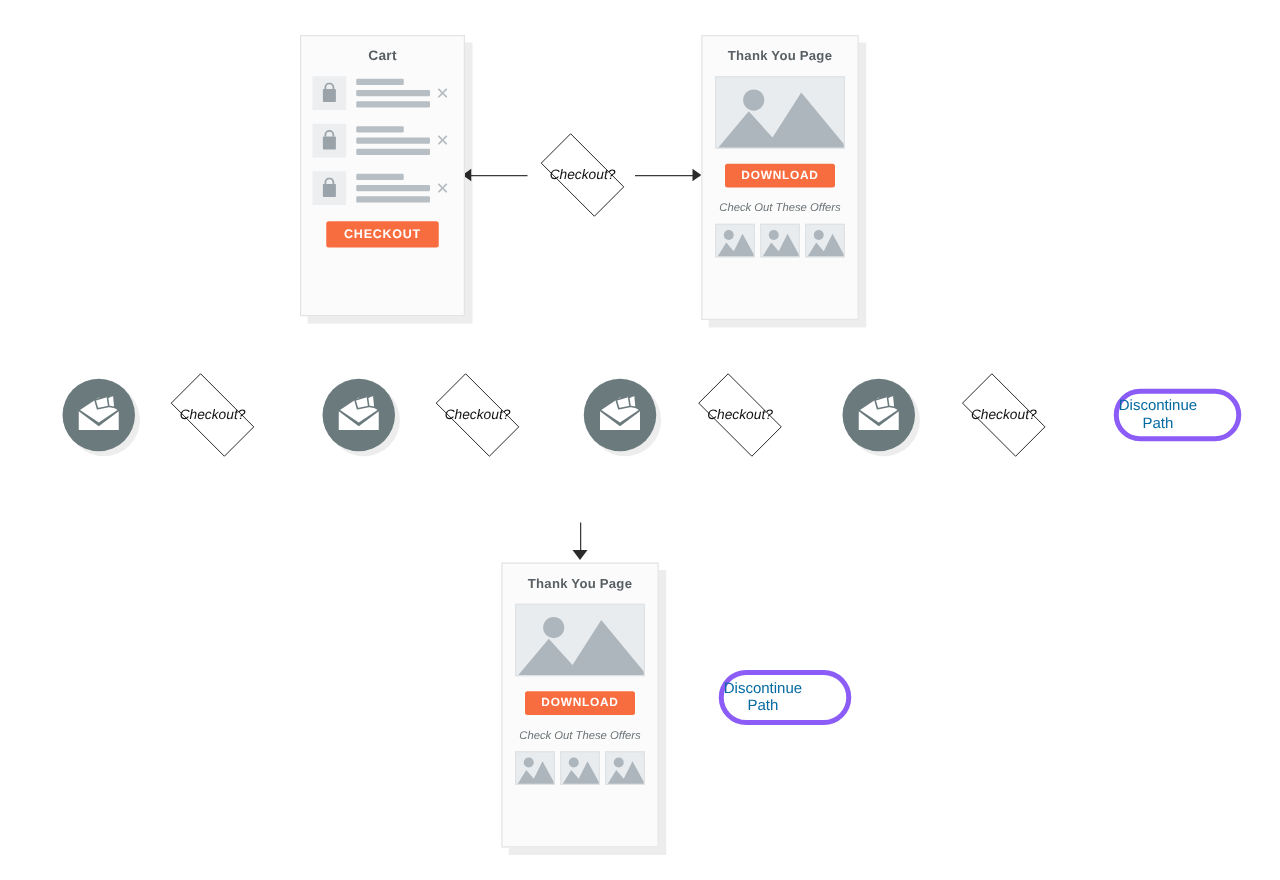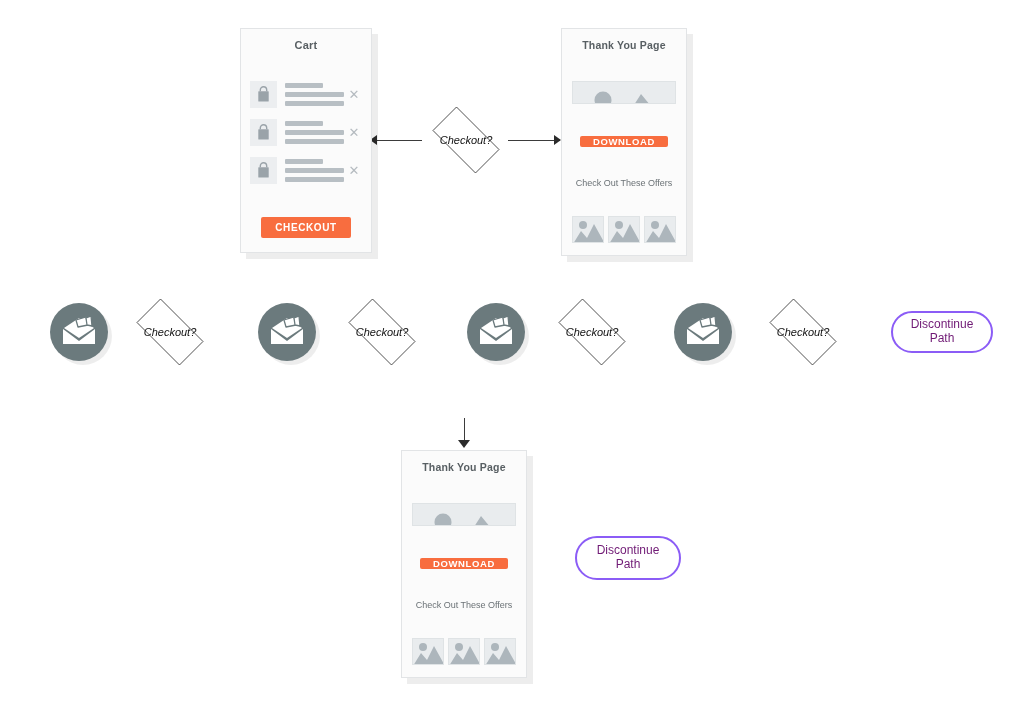--- a/index.html
+++ b/index.html
@@ -25,21 +25,20 @@
 
   
   .wf-card {
     background: #fbfbfb;
     border: 1px solid #e2e4e6;
     box-shadow: 6px 6px 0 0 rgba(0,0,0,0.07);
     display: flex;
     flex-direction: column;
     align-items: center;
     box-sizing: border-box;
-    gap: 20px;
   }
   .wf-title {
     font-weight: bold;
     color: #585f63;
     letter-spacing: .2px;
     text-align: center;
     width: 100%;
   }
 
   
@@ -87,20 +86,21 @@
     background: #e9ecee;
     border: 1px solid #dfe3e5;
     box-sizing: border-box;
     overflow: hidden;
     position: relative;
   }
   .offers-label {
     color: #6b7276;
     text-align: center;
     width: 100%;
+    font-style: italic;
   }
   .offers-row {
     display: flex;
     justify-content: space-between;
     width: 100%;
   }
 
   
   .email-node {
     border-radius: 50%;
@@ -129,27 +129,26 @@
     justify-content: center;
     color: #111111;
     z-index: 2;
     white-space: nowrap;
     font-style: italic;
   }
 
   
   .terminator {
     background: #ffffff;
-    border: 2px solid #8b5cf6;
+    border: 4px solid #8b5cf6;
     border-radius: 999px;
     display: flex;
     align-items: center;
-    justify-content: center;
-    text-align: center;
-    color: #701a75;
+    text-align: center;
+    color: #0369a1;
     line-height: 1.15;
     box-sizing: border-box;
   }
 
   
   .conn-h {
     position: absolute;
     height: 1px;
     background: #3b3b3b;
   }

